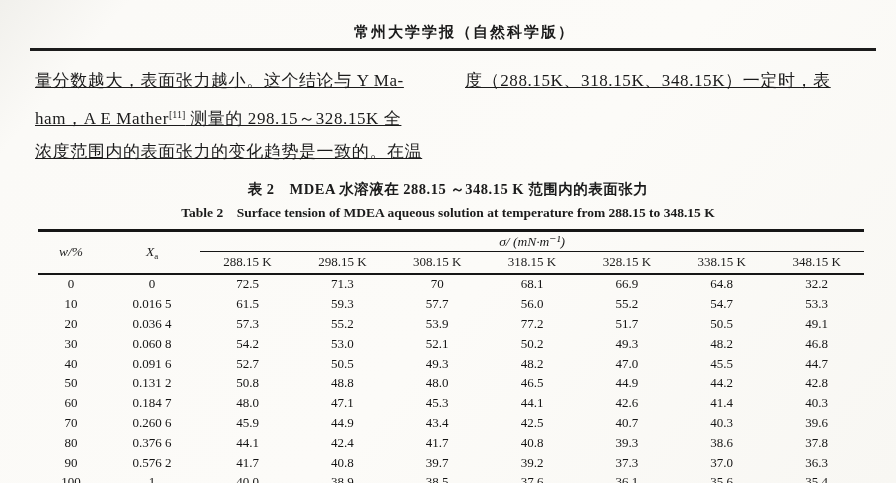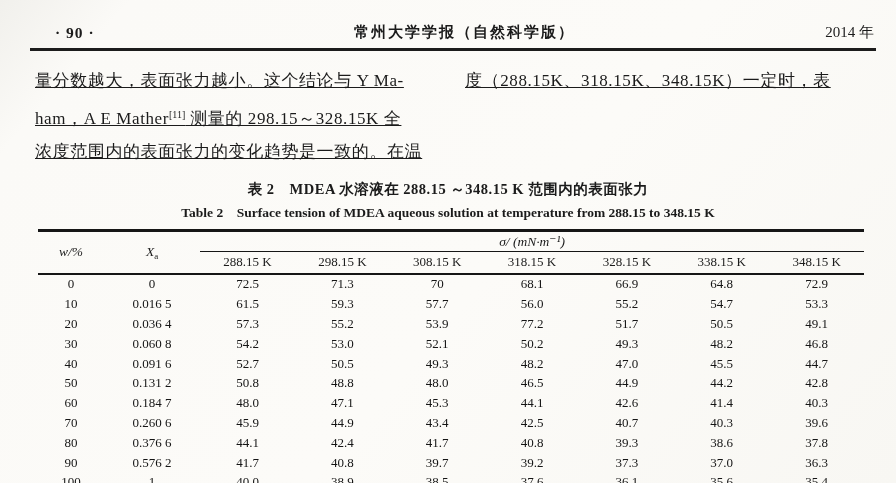--- a/index.html
+++ b/index.html
@@ -89,23 +89,21 @@
     height: 21px;
   }
   tbody td { height: 19.8px; color: #151515; }
 </style>
 </head>
 <body>
 
 <div class="page">
 
   <div class="page-header">
-    <span class="page-number">· 90 ·</span>
     <span class="journal-title">常州大学学报（自然科学版）</span>
-    <span class="journal-year">2014 年</span>
   </div>
   <div class="header-rule"></div>
 
   <div class="columns">
     <p class="col left">
       <span>量分数越大，表面张力越小。这个结论与 Y Ma-</span><br>
       <span>ham，A E Mather</span><sup>[11]</sup><span> 测量的 298.15～328.15K 全</span><br>
       <span>浓度范围内的表面张力的变化趋势是一致的。在温</span>
     </p>
     <p class="col right">
@@ -149,21 +147,21 @@
     <tbody>
         <tr>
           <td>0</td>
           <td>0</td>
           <td>72.5</td>
           <td>71.3</td>
           <td>70</td>
           <td>68.1</td>
           <td>66.9</td>
           <td>64.8</td>
-          <td>72.9</td>
+          <td>32.2</td>
         </tr>
         <tr>
           <td>10</td>
           <td>0.016 5</td>
           <td>61.5</td>
           <td>59.3</td>
           <td>57.7</td>
           <td>56.0</td>
           <td>55.2</td>
           <td>54.7</td>

